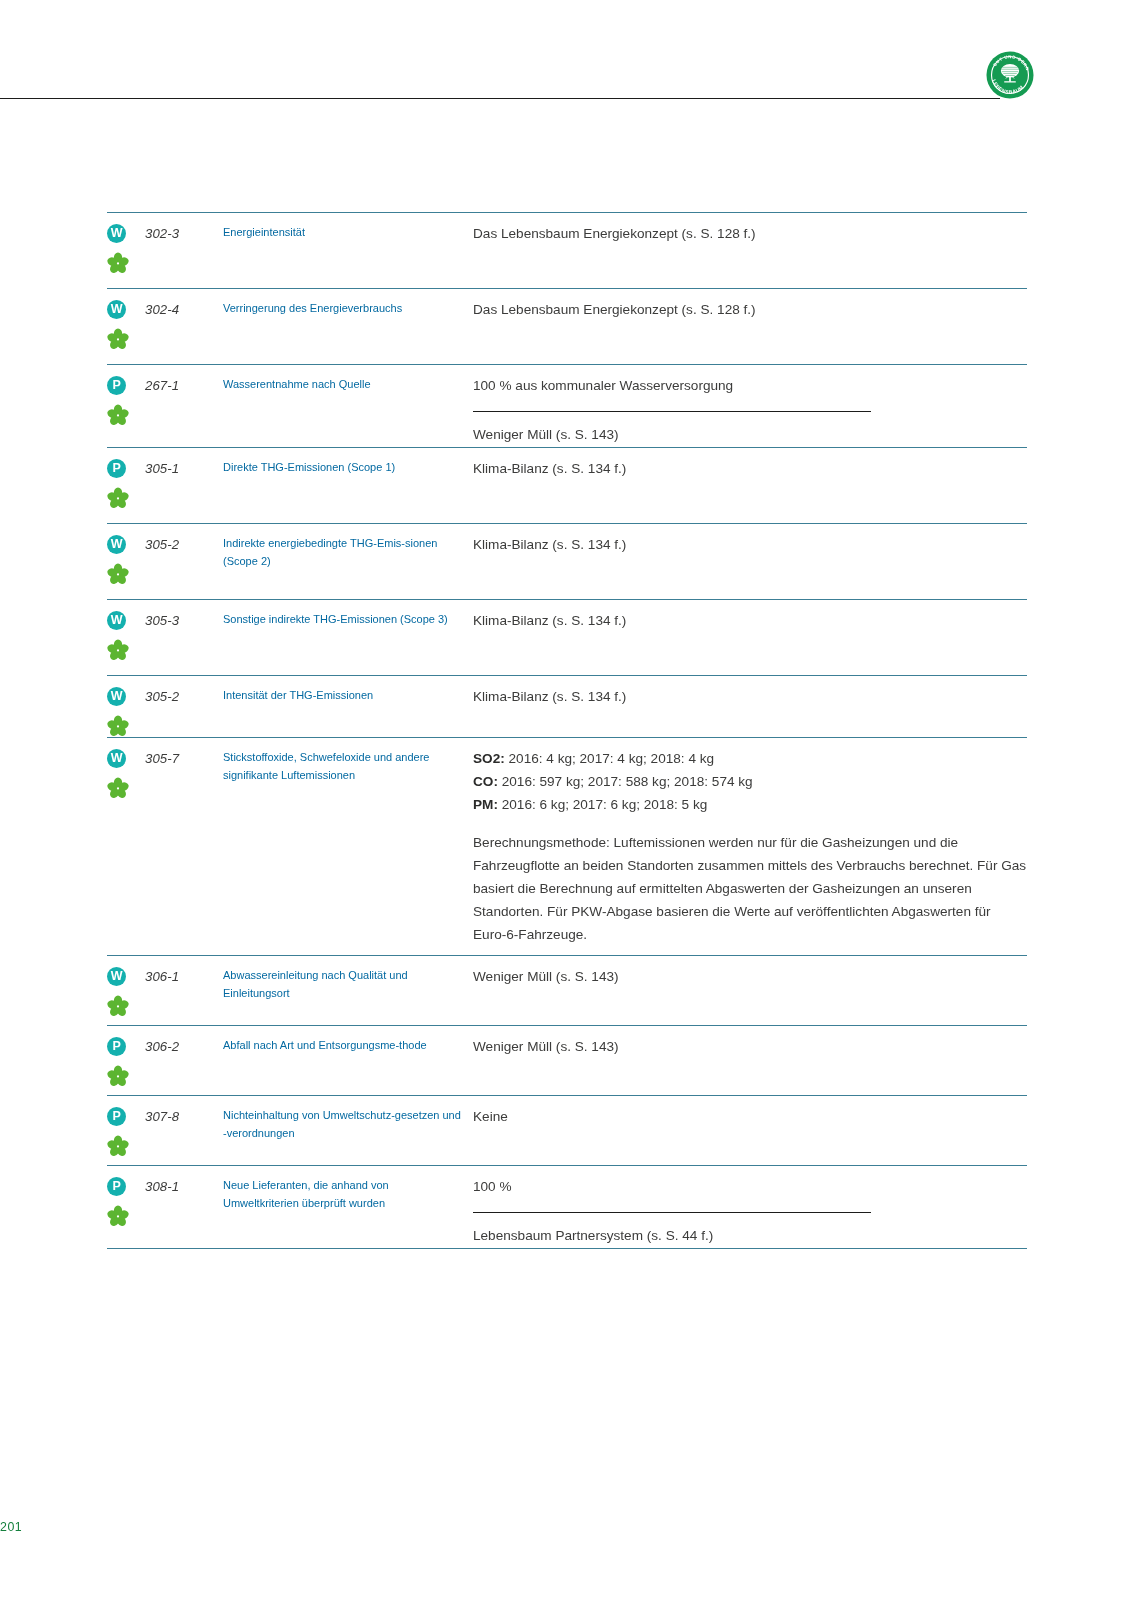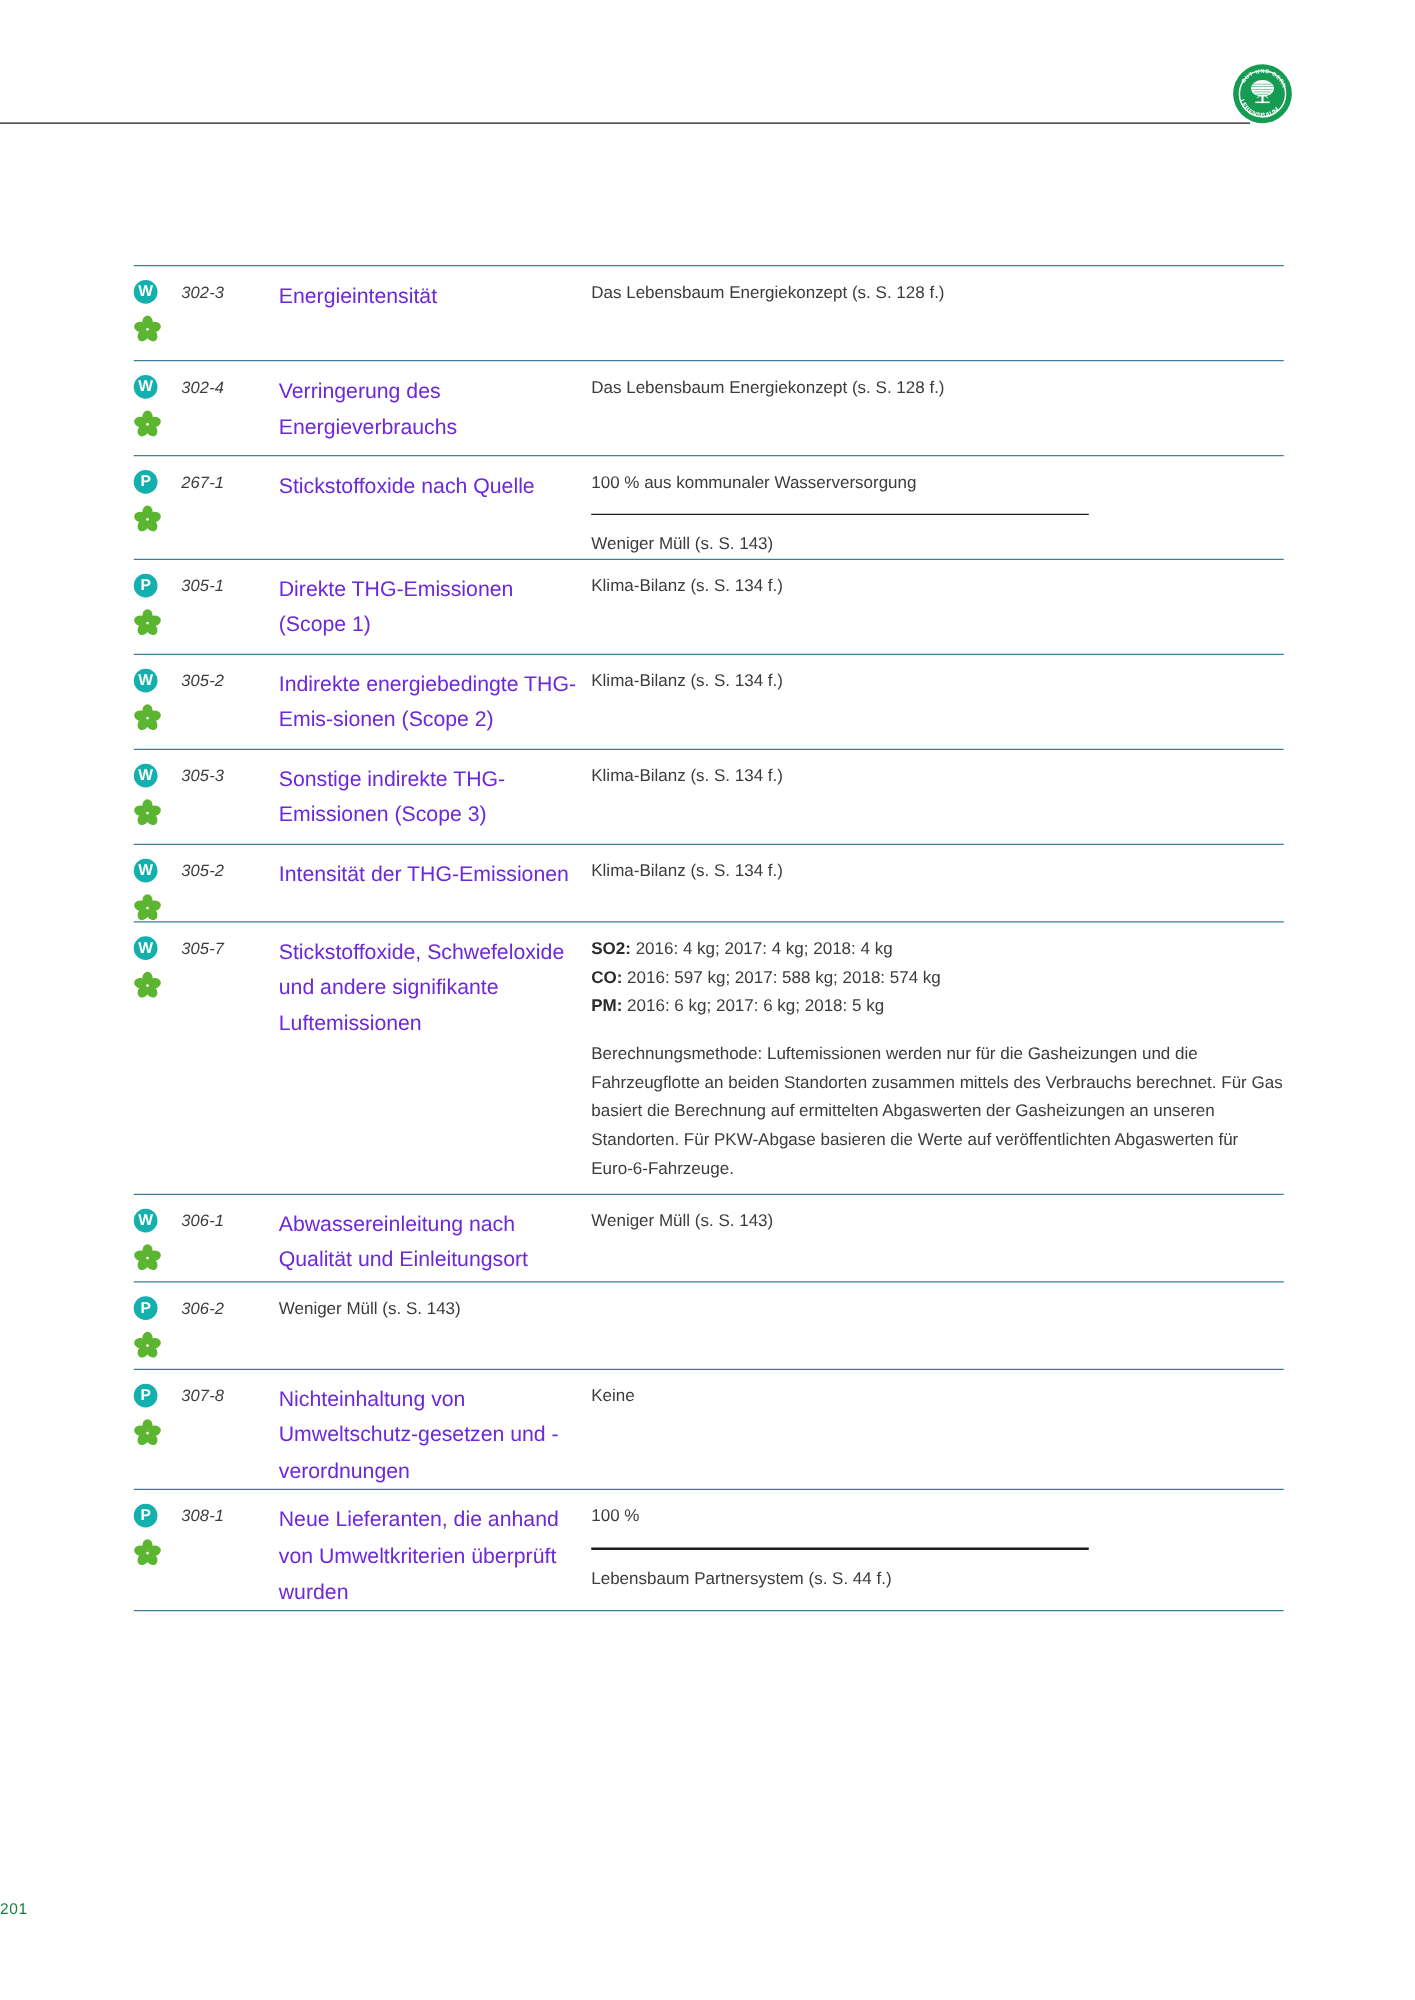--- a/index.html
+++ b/index.html
@@ -94,23 +94,23 @@
     color: #3c3c3b;
     padding-top: 2px;
     letter-spacing: 0.1px;
     font-style: italic;
   }
 
   
   .col-title {
     width: 250px;
     flex: 0 0 250px;
-    font-size: 17px;
+    font-size: 11px;
     line-height: 1.68;
-    color: #6d28d9;
+    color: #0369a1;
     padding-top: 1px;
     padding-right: 12px;
   }
 
   
   .col-value {
     flex: 1 1 auto;
     font-size: 13.6px;
     line-height: 1.68;
     color: #3c3c3b;
@@ -218,21 +218,21 @@
             <ellipse cx="50" cy="26" rx="19" ry="24" transform="rotate(0 50 52)"></ellipse>
             <ellipse cx="50" cy="26" rx="19" ry="24" transform="rotate(72 50 52)"></ellipse>
             <ellipse cx="50" cy="26" rx="19" ry="24" transform="rotate(144 50 52)"></ellipse>
             <ellipse cx="50" cy="26" rx="19" ry="24" transform="rotate(216 50 52)"></ellipse>
             <ellipse cx="50" cy="26" rx="19" ry="24" transform="rotate(288 50 52)"></ellipse>
           </g>
           <circle cx="50" cy="52" r="5" fill="#ffffff"></circle>
         </svg>
       </div>
       <div class="col-code">267-1</div>
-      <div class="col-title">Stickstoffoxide nach Quelle</div>
+      <div class="col-title">Wasserentnahme nach Quelle</div>
       <div class="col-value">
         <div class="vline">100 % aus kommunaler Wasserversorgung</div>
         <div class="inner-rule"></div>
         <div class="vline">Weniger Müll (s. S. 143)</div>
       </div>
     </div>
     <div class="gri-row" style="min-height: 76px;">
       <div class="col-badges">
         <div class="badge-circle" style="background: rgb(20, 176, 174);">P</div>
         <svg viewBox="0 0 100 100" class="flower-icon" width="22" height="22">
@@ -364,20 +364,21 @@
             <ellipse cx="50" cy="26" rx="19" ry="24" transform="rotate(0 50 52)"></ellipse>
             <ellipse cx="50" cy="26" rx="19" ry="24" transform="rotate(72 50 52)"></ellipse>
             <ellipse cx="50" cy="26" rx="19" ry="24" transform="rotate(144 50 52)"></ellipse>
             <ellipse cx="50" cy="26" rx="19" ry="24" transform="rotate(216 50 52)"></ellipse>
             <ellipse cx="50" cy="26" rx="19" ry="24" transform="rotate(288 50 52)"></ellipse>
           </g>
           <circle cx="50" cy="52" r="5" fill="#ffffff"></circle>
         </svg>
       </div>
       <div class="col-code">306-2</div>
+      <div class="col-title">Abfall nach Art und Entsorgungsme-­thode</div>
       <div class="col-value">
         <div class="vline">Weniger Müll (s. S. 143)</div>
       </div>
     </div>
     <div class="gri-row" style="min-height: 70px;">
       <div class="col-badges">
         <div class="badge-circle" style="background: rgb(20, 176, 174);">P</div>
         <svg viewBox="0 0 100 100" class="flower-icon" width="22" height="22">
           <g fill="#5cb531">
             <ellipse cx="50" cy="26" rx="19" ry="24" transform="rotate(0 50 52)"></ellipse>

